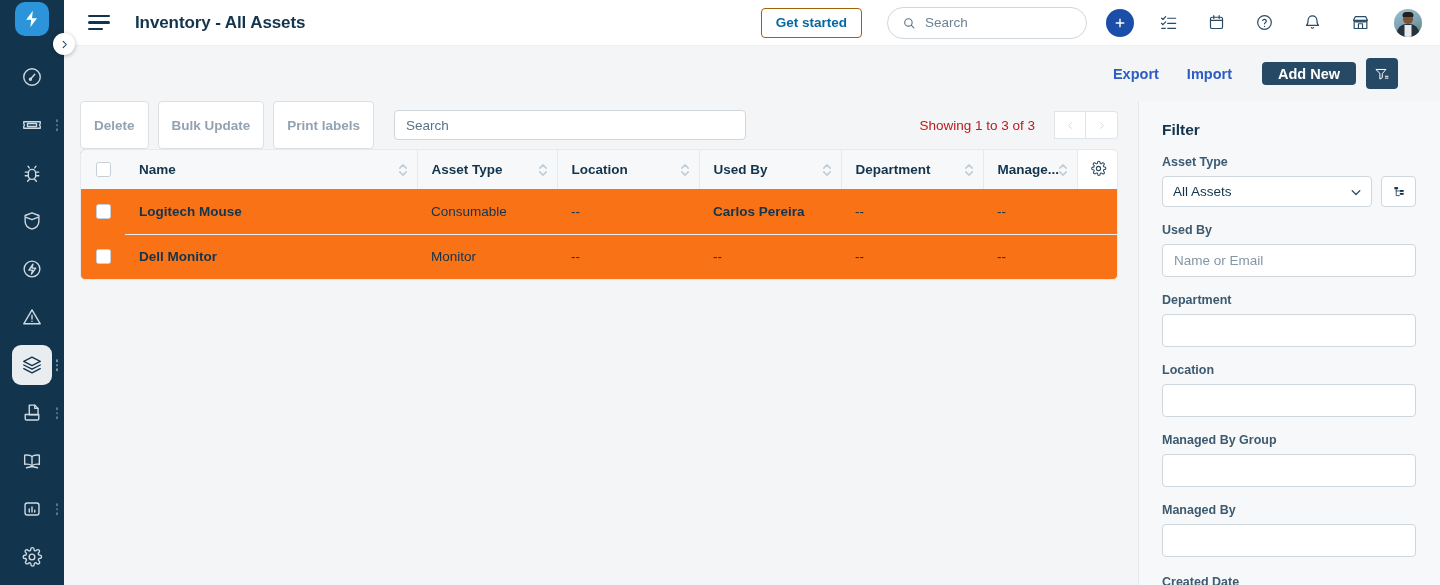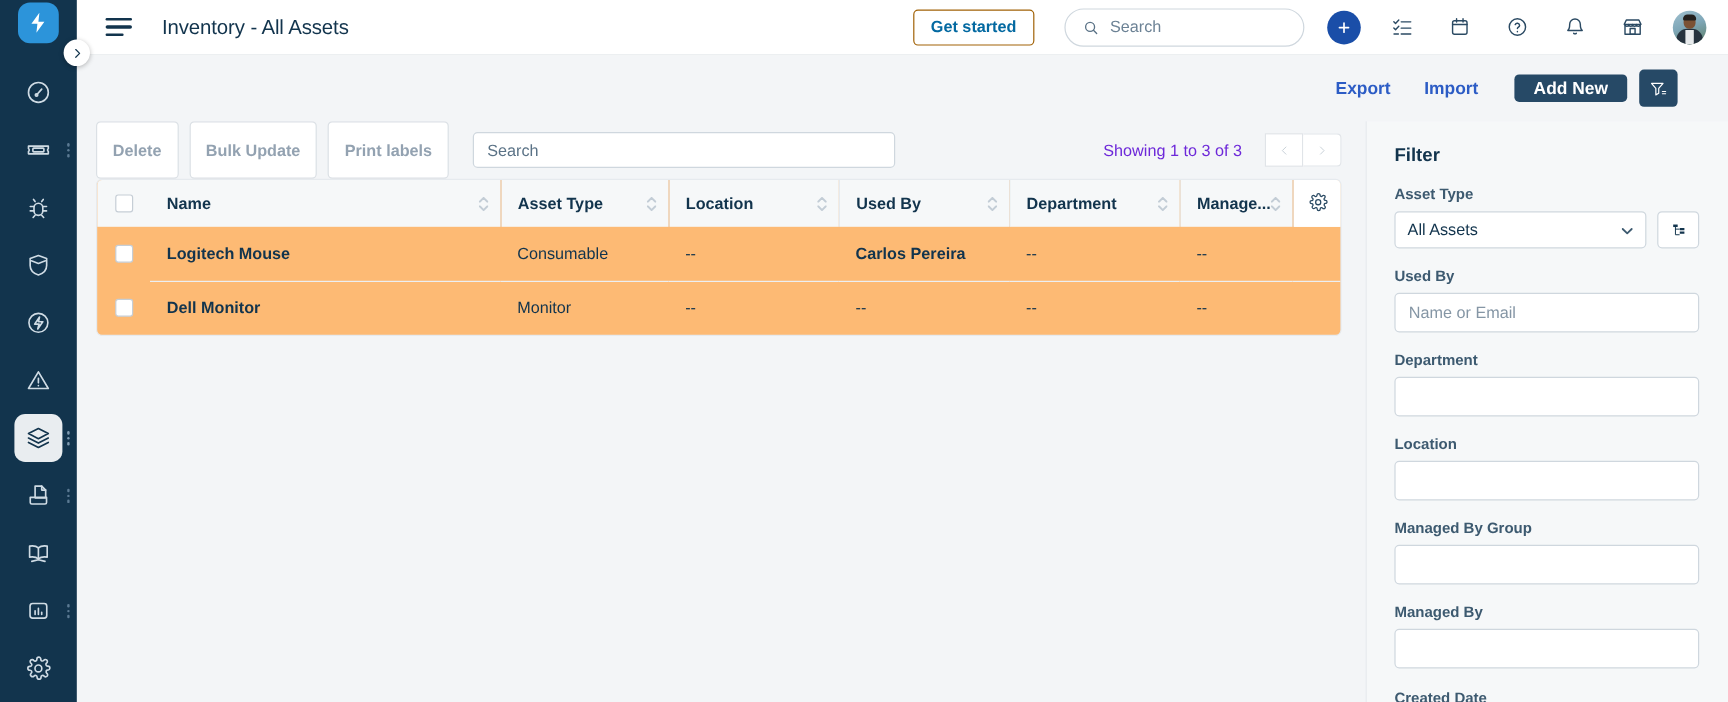--- a/index.html
+++ b/index.html
@@ -59,21 +59,21 @@
     position: absolute; left: 64px; top: 0; width: 1376px; height: 46px;
     background: #ffffff; display: flex; align-items: center;
     border-bottom: 1px solid #eceff1; z-index: 20;
   }
   #hamburger { margin-left: 24px; width: 22px; display: flex;
     flex-direction: column; gap: 4px; cursor: pointer; }
   #hamburger i { height: 2.4px; background: #12344d; border-radius: 2px; display: block; }
   #hamburger i:nth-child(1) { width: 22px; }
   #hamburger i:nth-child(2) { width: 22px; }
   #hamburger i:nth-child(3) { width: 15px; }
-  #page-title { margin-left: 25px; font-size: 17px; font-weight: normal;
+  #page-title { margin-left: 25px; font-size: 17px; font-weight: bold;
     color: #12344d; letter-spacing: -0.1px; }
   #topbar-right { margin-left: auto; display: flex; align-items: center;
     gap: 0; padding-right: 18px; }
   #get-started {
     height: 30px; padding: 0 14px; border: 1px solid #a16207; border-radius: 4px;
     background: #fff; font-size: 13.5px; font-weight: bold; color: #0369a1;
     display: flex; align-items: center; cursor: pointer; margin-right: 25px;
   }
   #search-wrap {
     width: 200px; height: 32px; border: 1px solid #cfd7de; border-radius: 17px;
@@ -147,31 +147,31 @@
     background: #fff; color: #93a2b1; font-size: 13.5px; font-weight: bold;
     display: flex; align-items: center; margin-right: 9px; cursor: default;
   }
   #table-search {
     width: 352px; height: 30px; margin-left: 11px; border: 1px solid #cfd7de;
     border-radius: 4px; background: #fff; outline: 0; padding: 0 11px;
     font-size: 13.5px; font-family: "Liberation Sans", sans-serif; color: #12344d;
   }
   #table-search::placeholder { color: #5a7286; }
   #pager { margin-left: auto; display: flex; align-items: center; }
-  #showing-text { font-size: 13.5px; color: #6d28d9; margin-right: 19px; }
+  #showing-text { font-size: 13.5px; color: #b91c1c; margin-right: 19px; }
   .pager-btn {
     width: 32px; height: 28px; border: 1px solid #e0e4e8; background: #fff;
     display: flex; align-items: center; justify-content: center; cursor: default;
   }
   .pager-btn:first-child { border-radius: 4px 0 0 4px; }
   .pager-btn:last-child { border-radius: 0 4px 4px 0; border-left: 0; }
   .pager-btn svg { width: 9px; height: 9px; stroke: #c3ccd4; fill: none;
     stroke-width: 2; stroke-linecap: round; stroke-linejoin: round; }
 
-  #table-card { background: #fdba74; border: 1px solid #e6eaee; border-radius: 5px;
+  #table-card { background: #f97316; border: 1px solid #e6eaee; border-radius: 5px;
     overflow: hidden; width: 1038px; }
   table { border-collapse: collapse; width: 100%; table-layout: fixed; }
   thead tr { background: #f6f8f9; height: 39px; }
   thead th {
     text-align: left; font-size: 13.5px; font-weight: bold; color: #12344d;
     padding: 0 14px; border-right: 1px solid #e6eaee; position: relative;
     white-space: nowrap; overflow: hidden;
   }
   thead th.cb-col { width: 44px; padding: 0; text-align: center; border-right: 0; }
   thead th.gear-col { width: 42px; padding: 0; text-align: center; border-right: 0;

